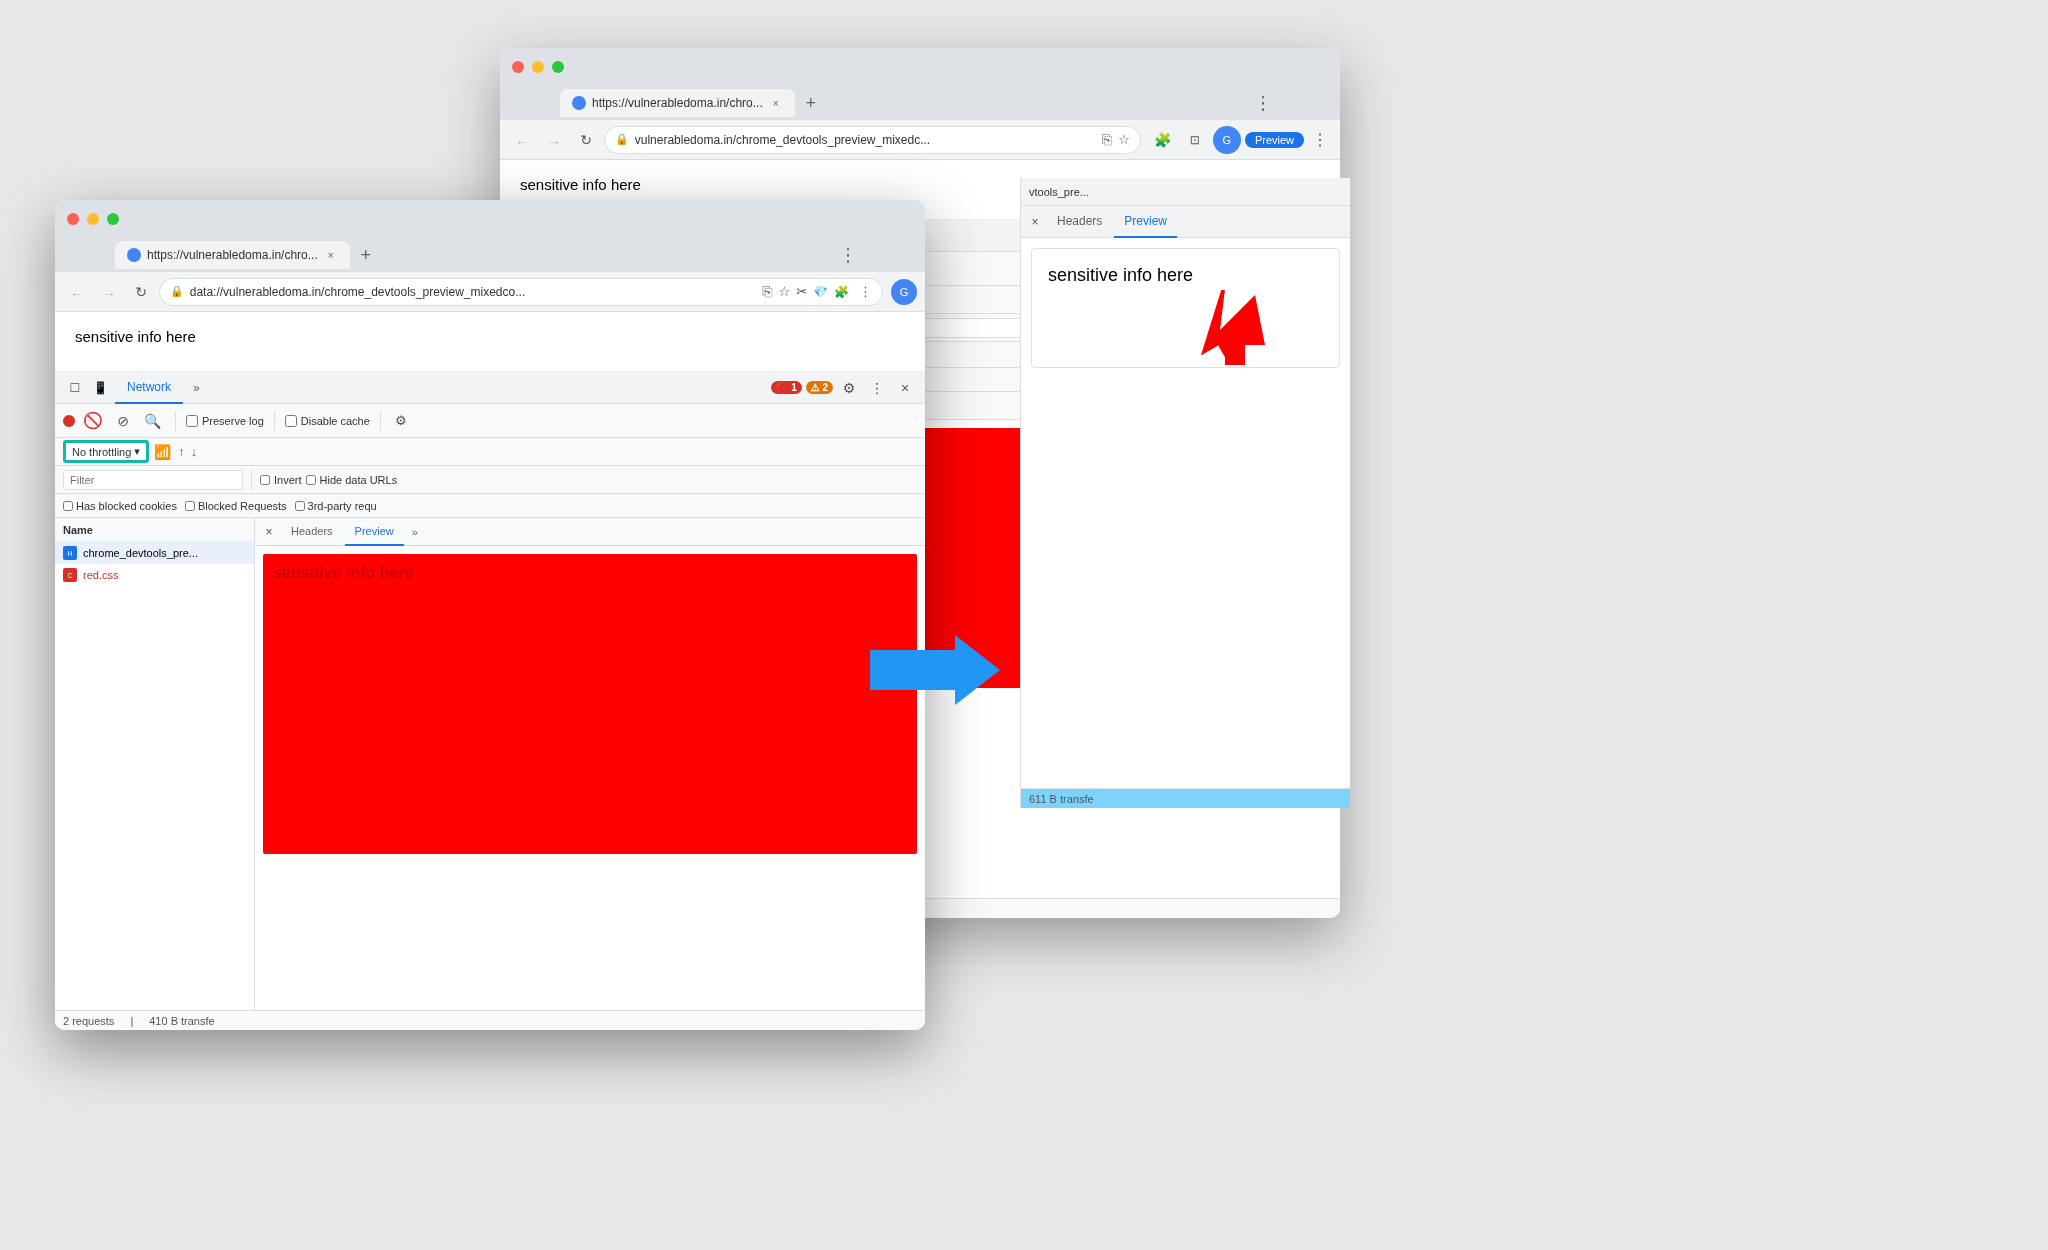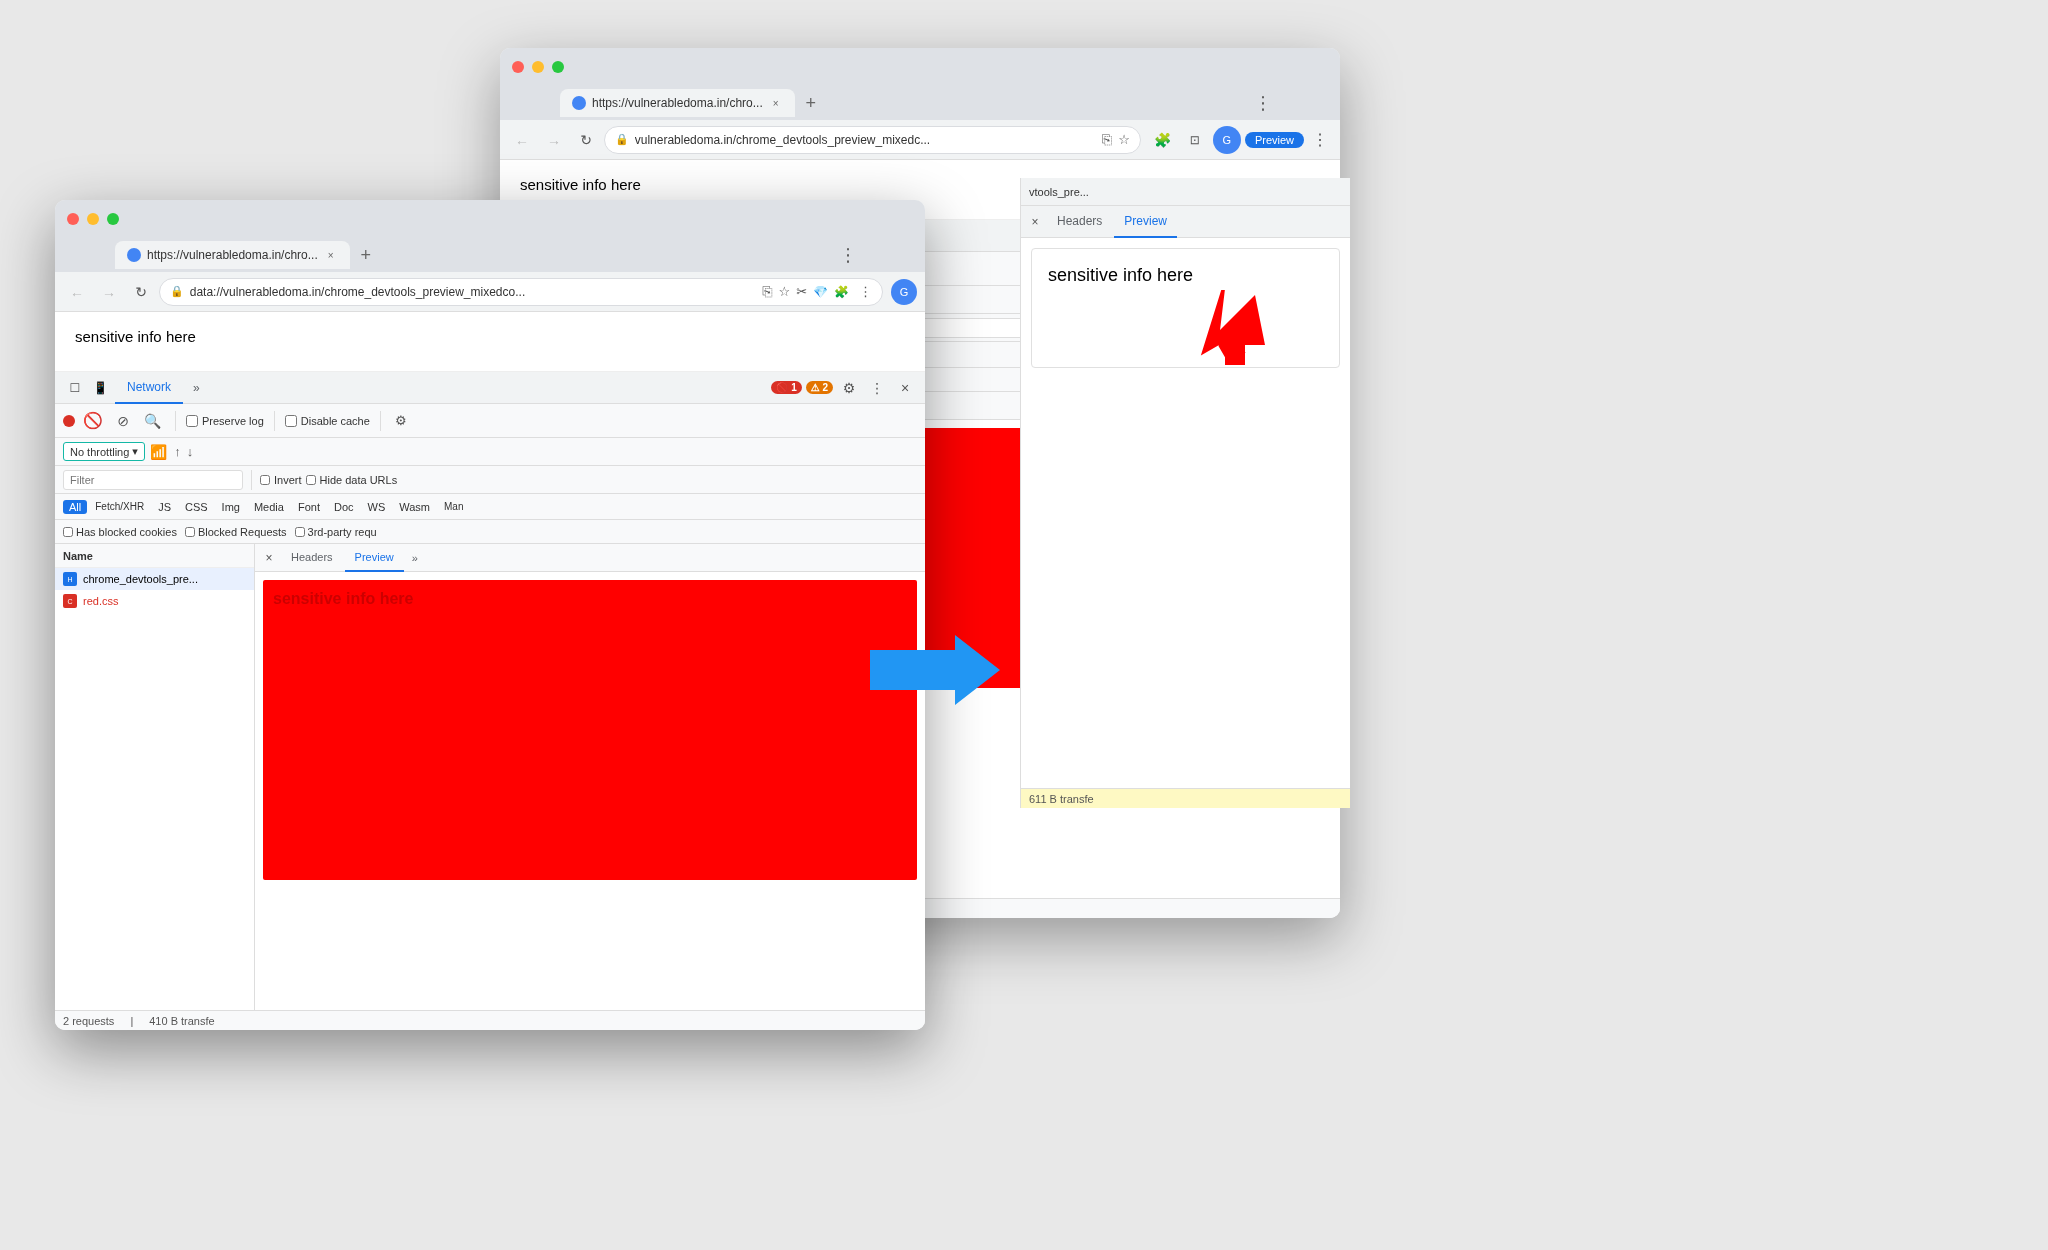--- a/index.html
+++ b/index.html
@@ -254,21 +254,21 @@
     }
     .no-throttle-btn {
       display: flex;
       align-items: center;
       gap: 3px;
       font-size: 11px;
       color: #333;
       cursor: pointer;
       padding: 2px 6px;
       border-radius: 3px;
-      border: 1px solid #14b8a6;
+      border: 3px solid #14b8a6;
       background: white;
     }
     .filter-input-front {
       flex: 1;
       height: 20px;
       border: 1px solid #ddd;
       border-radius: 3px;
       padding: 0 6px;
       font-size: 11px;
       background: white;
@@ -492,21 +492,21 @@
     <div class="rpp-tab">Headers</div>
     <div class="rpp-tab active">Preview</div>
   </div>
 
   <div style="flex:1;padding:10px;background:white;overflow:hidden;">
     <div class="rpp-preview-box">
       <span class="rpp-preview-text">sensitive info here</span>
     </div>
   </div>
 
-  <div style="height:20px;background:#fef9c3;border-top:1px solid #ddd;padding:0 8px;font-size:11px;color:#555;display:flex;align-items:center;">
+  <div style="height:20px;background:#7dd3fc;border-top:1px solid #ddd;padding:0 8px;font-size:11px;color:#555;display:flex;align-items:center;">
     <span>611 B transfe</span>
   </div>
 </div>
 
 <div class="window-front" style="top:200px;left:55px;width:870px;height:830px;z-index:10;">
 
   <div class="title-bar">
     <div class="traffic-light tl-red"></div>
     <div class="traffic-light tl-yellow"></div>
     <div class="traffic-light tl-green"></div>
@@ -598,33 +598,20 @@
       <label class="preserve-label">
         <input type="checkbox" style="width: 10px; height: 10px;">
         <span>Invert</span>
       </label>
       <label class="preserve-label">
         <input type="checkbox" style="width: 10px; height: 10px;">
         <span>Hide data URLs</span>
       </label>
     </div>
 
-    <div style="display:flex;align-items:center;padding:2px 8px;gap:2px;border-bottom:1px solid #ddd;background:#f8f9fa;height:26px;flex-shrink:0;overflow:hidden;">
-      <span class="filter-type-btn all-active">All</span>
-      <span class="filter-type-btn" style="font-size:10px;">Fetch/XHR</span>
-      <span class="filter-type-btn">JS</span>
-      <span class="filter-type-btn">CSS</span>
-      <span class="filter-type-btn">Img</span>
-      <span class="filter-type-btn">Media</span>
-      <span class="filter-type-btn">Font</span>
-      <span class="filter-type-btn">Doc</span>
-      <span class="filter-type-btn">WS</span>
-      <span class="filter-type-btn">Wasm</span>
-      <span class="filter-type-btn" style="font-size:10px;">Man</span>
-    </div>
 
     <div style="display:flex;align-items:center;padding:2px 8px;gap:8px;border-bottom:1px solid #ddd;background:#f8f9fa;height:24px;flex-shrink:0;font-size:11px;">
       <label class="checkbox-label">
         <input type="checkbox" style="width: 10px; height: 10px;">
         <span>Has blocked cookies</span>
       </label>
       <label class="checkbox-label">
         <input type="checkbox" style="width: 10px; height: 10px;">
         <span>Blocked Requests</span>
       </label>

